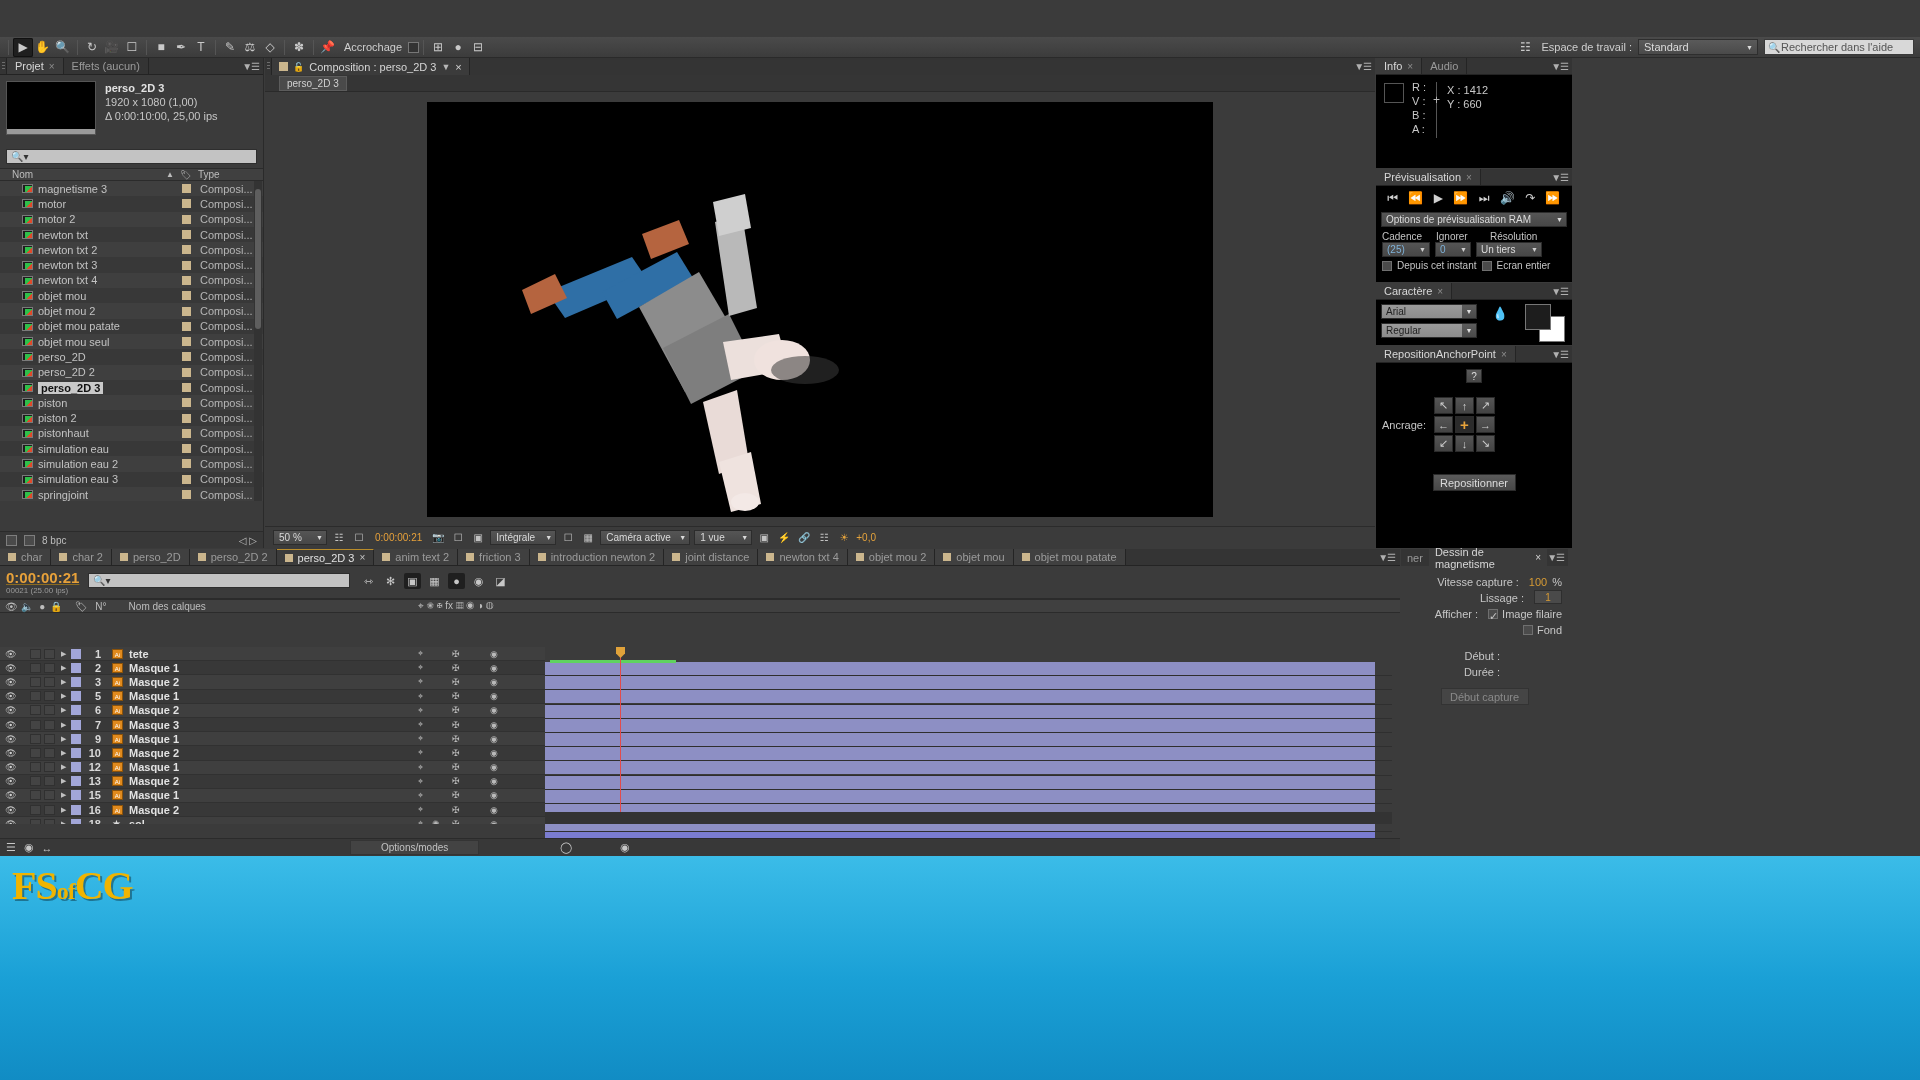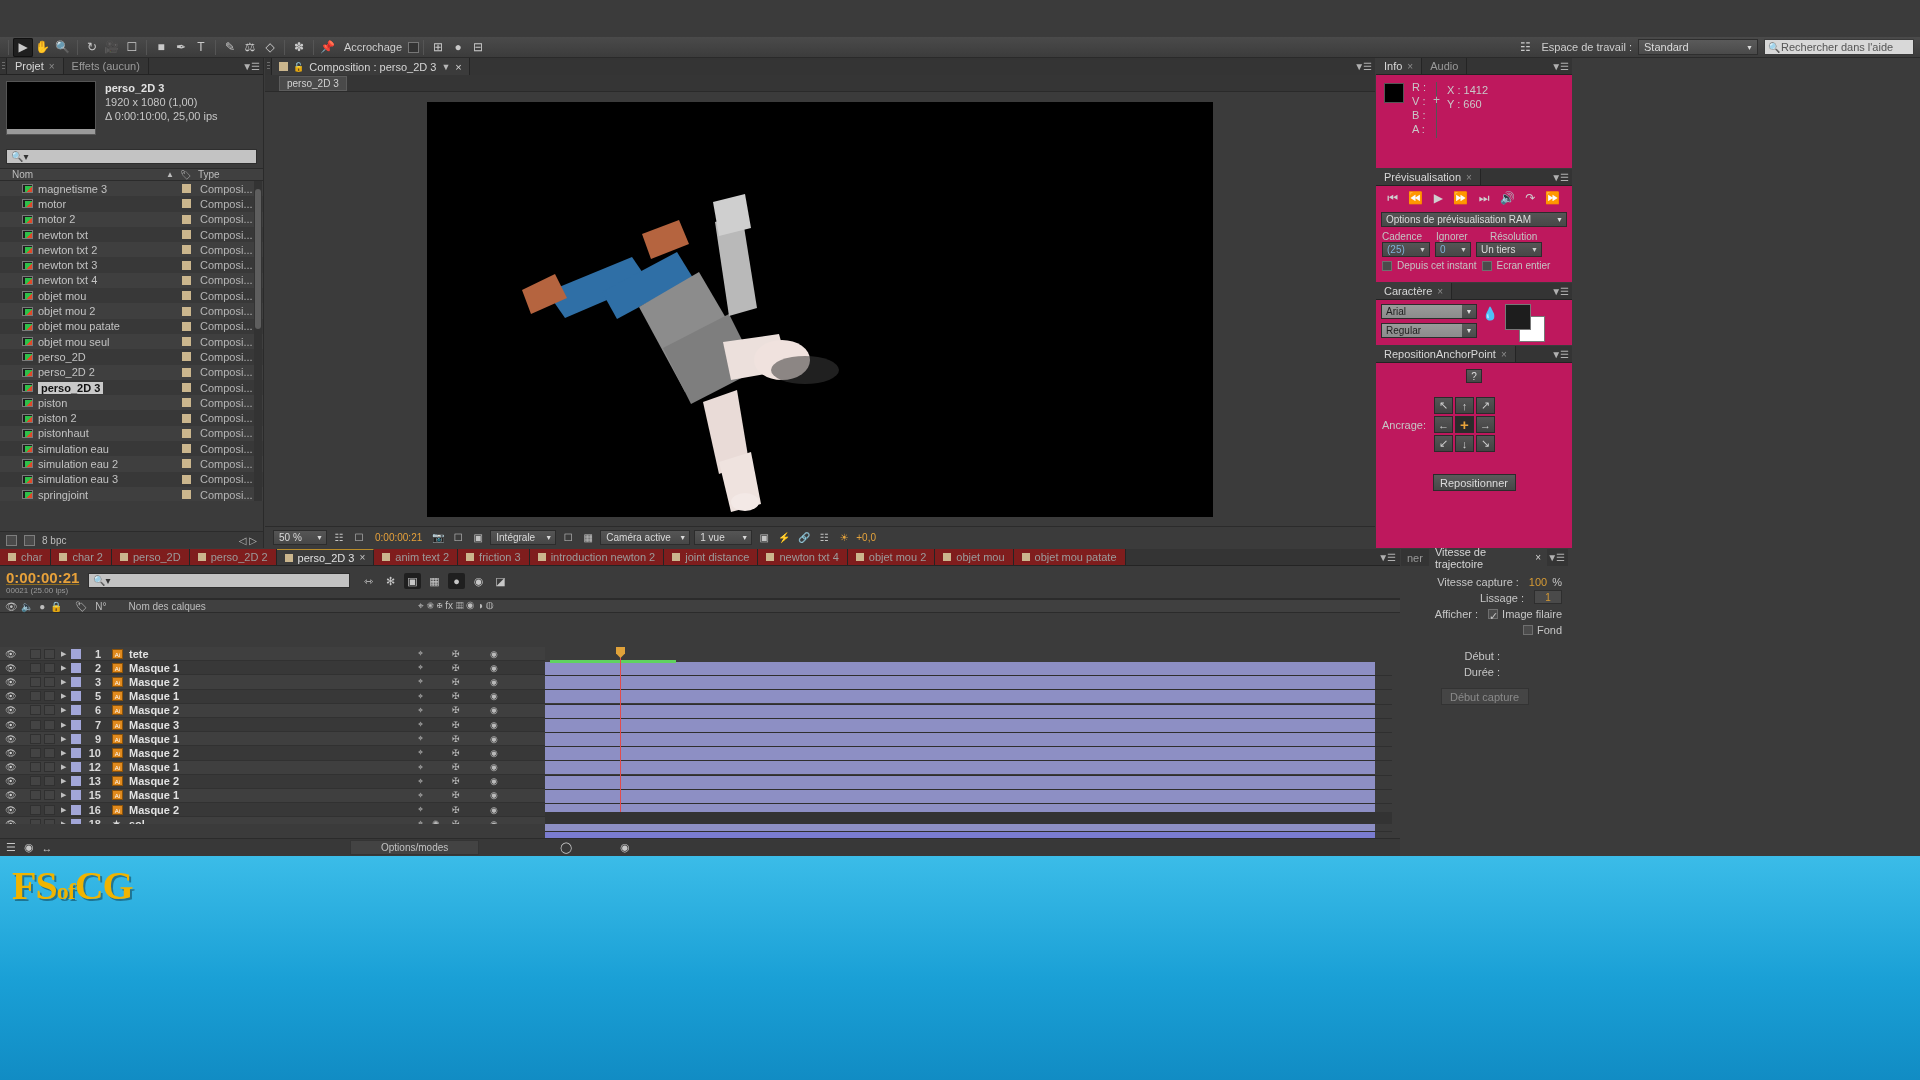--- a/index.html
+++ b/index.html
@@ -65,21 +65,21 @@
   }
   .ws-select .arw { position:absolute; right:4px; font-size:7px; }
   .help-search {
     width:150px; height:16px; background:#d8d8d8; border:1px solid #3a3a3a;
     font-size:11px; color:#555; display:flex; align-items:center; padding-left:16px;
     position:relative;
   }
   .help-search .sicon { position:absolute; left:3px; top:2px; font-size:10px; color:#444; }
 
   
-  .panel { position:absolute; background:#be185d; }
+  .panel { position:absolute; background:#000000; }
   .panel-tabs {
     height:17px; background:#2e2e2e; display:flex; align-items:stretch;
     border-bottom:1px solid #232323;
   }
   .ptab {
     display:flex; align-items:center; padding:0 8px; font-size:11px;
     color:#9a9a9a; background:#343434; border-right:1px solid #242424;
     gap:5px;
   }
   .ptab.active { background:#3b3b3b; color:#d8d8d8; }
@@ -189,21 +189,21 @@
   .prev-lbls { display:flex; font-size:10px; color:#c4c4c4; padding:2px 6px 0 6px; gap:14px; }
   .prev-fields { display:flex; padding:0 6px; gap:5px; align-items:center; }
   .pf { height:15px; background:linear-gradient(#555,#474747); border:1px solid #2c2c2c;
      font-size:10px; color:#7fb2d9; display:flex; align-items:center; padding-left:4px;
      position:relative; }
   .pf .arw { position:absolute; right:3px; font-size:7px; color:#cfcfcf; }
   .prev-checks { display:flex; align-items:center; gap:5px; padding:3px 6px; font-size:10px; color:#c4c4c4; }
   .chk { width:10px; height:10px; border:1px solid #6f6f6f; background:#4b4b4b; }
 
   #charPanel { left:1376px; top:283px; width:196px; height:62px; }
-  .char-body { display:flex; padding:4px 5px; gap:5px; }
+  .char-body { display:flex; padding:4px 5px; gap:15px; }
   .char-selects { display:flex; flex-direction:column; gap:4px; }
   .char-sel { width:96px; height:15px; background:linear-gradient(#9a9a9a,#8c8c8c);
      border:1px solid #2c2c2c; font-size:10px; color:#1e1e1e; display:flex;
      align-items:center; padding-left:4px; position:relative; }
   .char-sel .arw { position:absolute; right:0; top:0; width:14px; height:13px;
      background:linear-gradient(#5c5c5c,#4a4a4a); color:#ddd; font-size:7px;
      display:flex; align-items:center; justify-content:center; }
   .eyedrop { font-size:13px; color:#cfcfcf; margin-top:2px; }
   .colorstack { position:relative; width:42px; height:38px; margin-left:2px; }
   .colorstack .fg { position:absolute; left:0; top:0; width:26px; height:26px; background:#1d1d1d; border:1px solid #777;}
@@ -224,21 +224,21 @@
   .repos-btn { width:83px; height:17px; margin:22px auto 0 auto; background:linear-gradient(#5a5a5a,#474747);
      border:1px solid #2b2b2b; font-size:11px; color:#dcdcdc; display:flex;
      align-items:center; justify-content:center; }
 
   
   #timelineTabs {
     position:absolute; left:0; top:549px; width:1400px; height:17px;
     background:#2e2e2e; display:flex; align-items:stretch; border-bottom:1px solid #242424;
   }
   .ttab { display:flex; align-items:center; gap:5px; padding:0 8px; font-size:11px;
-     color:#9b9b9b; background:#7f1d1d; border-right:1px solid #242424; }
+     color:#9b9b9b; background:#404040; border-right:1px solid #242424; }
   .ttab .sw { width:8px; height:8px; background:#cbb68d; }
   .ttab.active { background:#3b3b3b; color:#e0e0e0; border-top:1px solid #b98c2a; }
   .ttab.active .x { color:#c5c5c5; font-size:10px; }
   .ttab-fill { flex:1; background:#343434; display:flex; align-items:center; justify-content:flex-end;
      padding-right:5px; }
 
   
   #timeline { position:absolute; left:0; top:566px; width:1400px; height:290px; background:#3b3b3b; }
   .tl-head { height:33px; display:flex; align-items:center; padding:0 6px; position:relative;
      border-bottom:1px solid #2b2b2b; }
@@ -1097,21 +1097,21 @@
       <span style="position:absolute;left:620px;">◉</span>
     </div>
   </div>
 
   <div id="sketchPanel">
     <div class="sk-tabs">
       <div class="sk-tab" style="color:#9a9a9a;background:#343434;">
         <span>ner</span>
       </div>
       <div class="sk-tab">
-        <span>Vitesse de trajectoire</span>
+        <span>Dessin de magnetisme</span>
         <span style="font-size:10px">×</span>
       </div>
       <div class="ptab-fill">
         <span class="pmenu">▼☰</span>
       </div>
     </div>
     <div class="sk-body">
       <div class="sk-row">
         <span class="sk-lbl">Vitesse capture :</span>
         <span class="sk-val">100</span>

